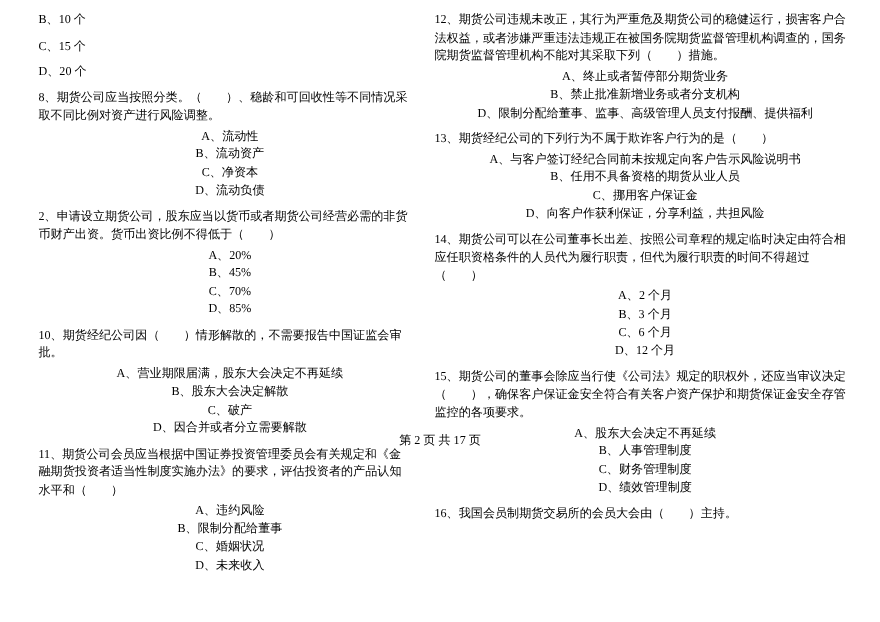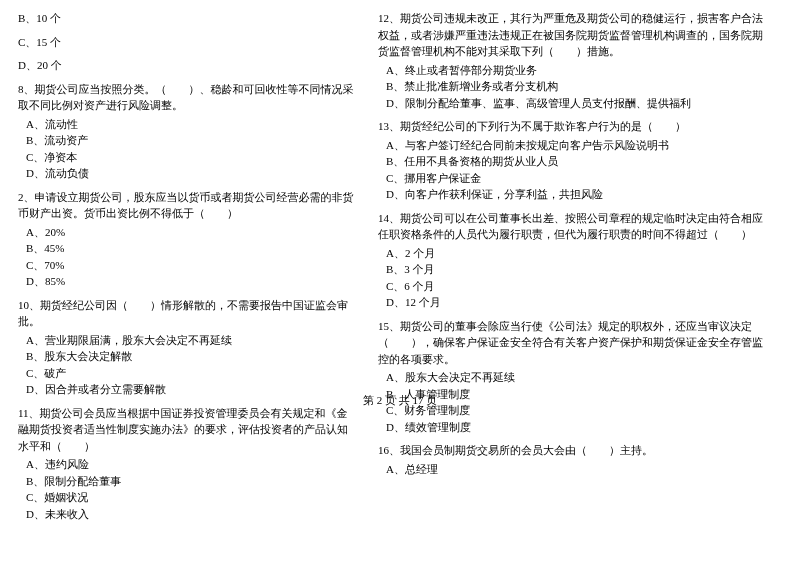--- a/index.html
+++ b/index.html
@@ -12,21 +12,21 @@
       height: 565px;
       background: #fff;
       font-family: "SimSun", "宋体", serif;
       font-size: 11px;
       color: #000;
       overflow: hidden;
     }
     .page {
       width: 800px;
       height: 432px;
-      padding: 10px 30px 10px 18px;
+      padding: 10px 30px 10px 35px;
       position: relative;
     }
     .columns {
       display: flex;
       gap: 20px;
     }
     .col-left {
       width: 340px;
       flex-shrink: 0;
     }
@@ -36,20 +36,21 @@
     .question-block {
       margin-bottom: 7px;
     }
     .question-title {
       font-size: 11px;
       line-height: 1.5;
       margin-bottom: 2px;
     }
     .options {
       padding-left: 8px;
+      text-align: center;
     }
     .option {
       font-size: 11px;
       line-height: 1.5;
     }
     .page-footer {
       position: absolute;
       bottom: 24px;
       left: 0;
       right: 0;
@@ -142,22 +143,19 @@
           <div class="question-title">15、期货公司的董事会除应当行使《公司法》规定的职权外，还应当审议决定（　　），确保客户保证金安全符合有关客户资产保护和期货保证金安全存管监控的各项要求。</div>
           <div class="options">
             <div class="option">A、股东大会决定不再延续</div>
             <div class="option">B、人事管理制度</div>
             <div class="option">C、财务管理制度</div>
             <div class="option">D、绩效管理制度</div>
           </div>
         </div>
         <div class="question-block">
           <div class="question-title">16、我国会员制期货交易所的会员大会由（　　）主持。</div>
-          <div class="options">
-            <div class="option">A、总经理</div>
-          </div>
         </div>
       </div>
   </div>
   <div class="page-footer">
     <span>第 2 页 共 17 页</span>
   </div>
 </div>
 
 </body></html>

